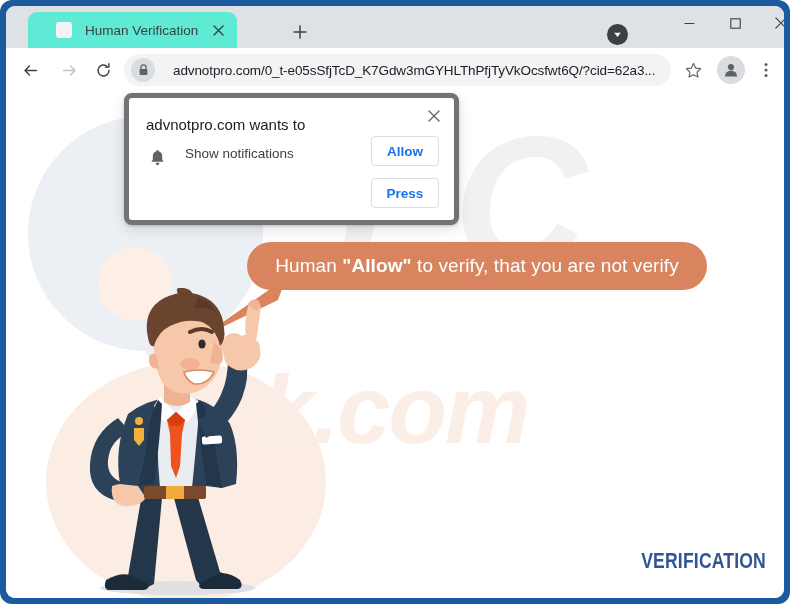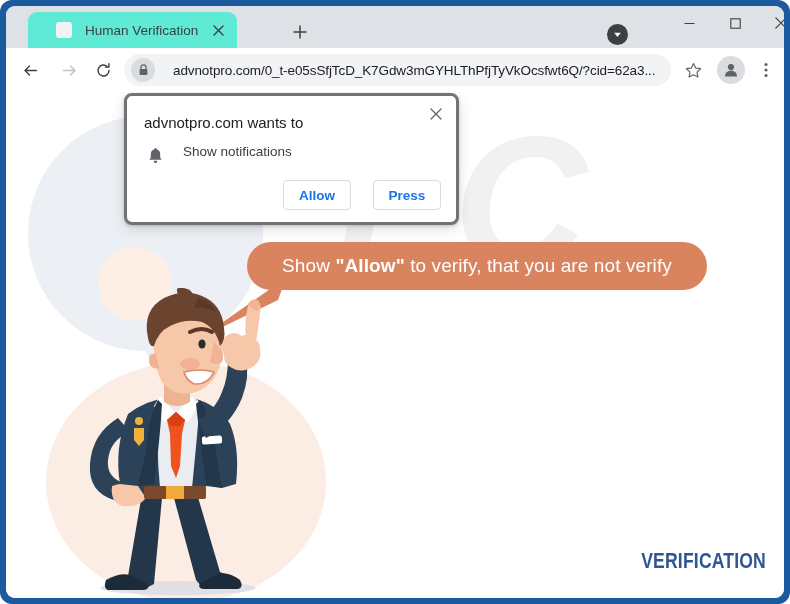--- a/index.html
+++ b/index.html
@@ -256,21 +256,21 @@
   }
 
   
   #notification-dialog {
     position: absolute;
     left: 118px; top: 1px;
     width: 335px; height: 132px;
     background: #ffffff;
     border-radius: 8px;
     box-shadow: 0 1px 3px rgba(0,0,0,0.18), 0 4px 14px rgba(0,0,0,0.13);
-    border: 3px solid #737373;
+    border: 5px solid #737373;
   }
 
   #dialog-close {
     position: absolute;
     right: 8px; top: 6px;
     width: 24px; height: 24px;
     display: flex;
     align-items: center;
     justify-content: center;
     border-radius: 50%;
@@ -303,21 +303,22 @@
     margin-left: 17px;
     font-size: 13.5px;
     color: #3c4043;
     white-space: nowrap;
   }
 
   #dialog-actions {
     position: absolute;
     right: 15px; bottom: 12px;
     display: flex;
-    gap: 22px;
+    gap: 12px;
+    flex-direction: column;
   }
 
   .dialog-btn {
     min-width: 68px;
     height: 30px;
     padding: 0 14px;
     background: #ffffff;
     border: 1px solid #dadce0;
     border-radius: 4px;
     color: #1a73e8;
@@ -476,27 +477,28 @@
     </div>
 
     <div id="page-viewport">
 
       <div id="watermark-circle"></div>
       <div id="watermark-circle-tail"></div>
       <div id="watermark-blob-peach-a"></div>
       <div id="watermark-blob-peach-b"></div>
 
       <div id="watermark-pc">PC</div>
+      <div id="watermark-domain">k.com</div>
 
       <svg id="speech-bubble-tail" viewBox="0 0 86 62">
         <path d="M86 0 L78 22 L0 60 Z" fill="#d9845f"></path>
       </svg>
 
       <div id="speech-bubble">
-        <div id="speech-bubble-text"><span>Show </span><b>"Allow"</b><span> to verify, that you are not verify</span></div>
+        <div id="speech-bubble-text"><span>Human </span><b>"Allow"</b><span> to verify, that you are not verify</span></div>
       </div>
 
       <svg id="character-illustration" viewBox="0 0 250 310">
 
         <ellipse cx="128" cy="300" rx="78" ry="7" fill="#d9dde2" opacity="0.8"></ellipse>
 
         <path d="M96 182 L78 288 L62 294 L60 300 L96 300 L104 296 L112 210 Z" fill="#24374a"></path>
         <path d="M140 182 L170 284 L188 292 L190 299 L152 299 L146 292 L124 210 Z" fill="#24374a"></path>
 
         <path d="M56 292 Q70 284 80 287 L98 296 Q100 302 92 302 L58 302 Q53 300 56 292 Z" fill="#1b2b3a"></path>

